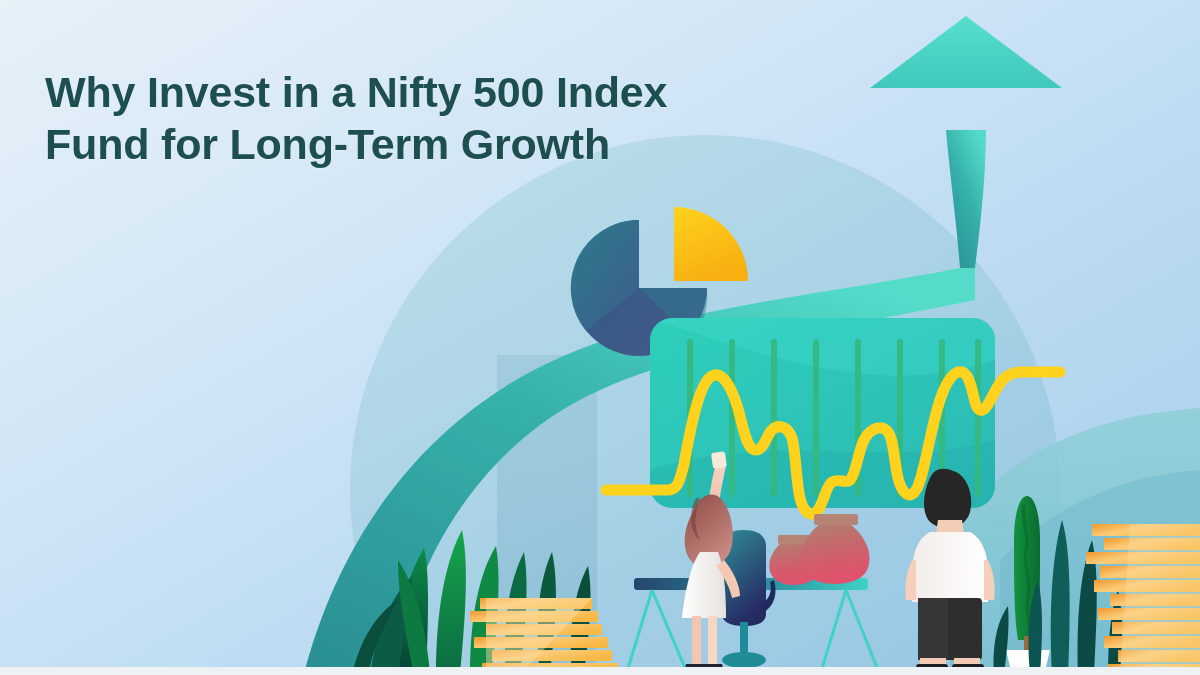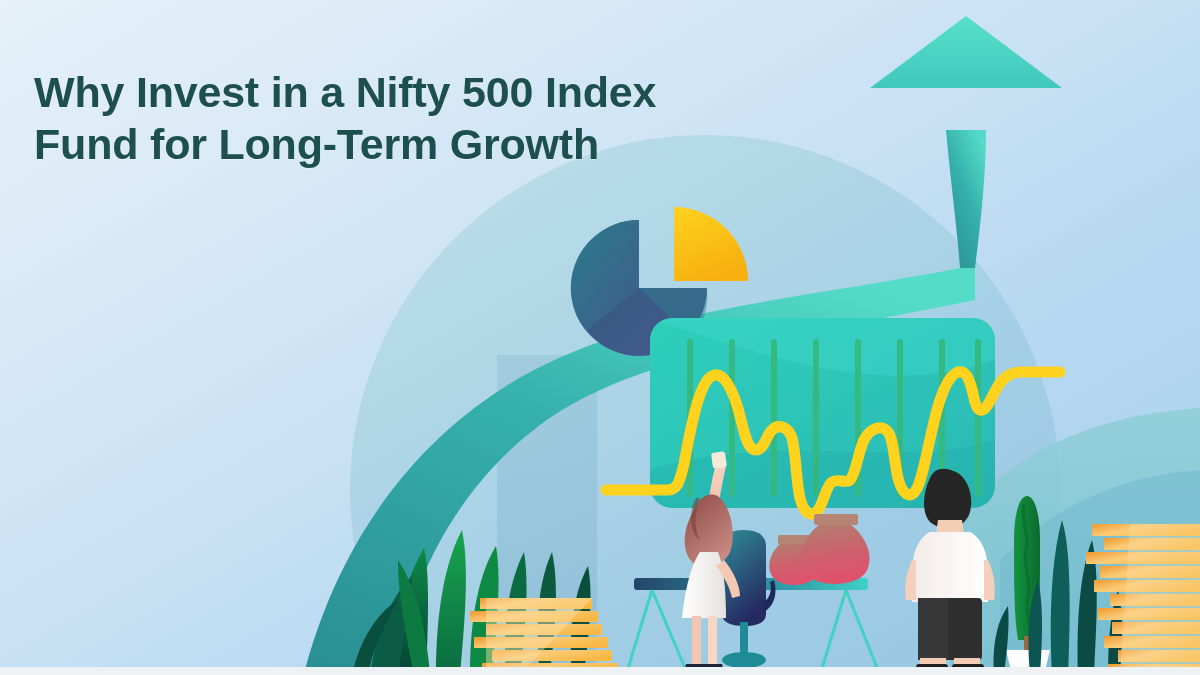--- a/index.html
+++ b/index.html
@@ -8,21 +8,21 @@
     position:relative;
     width:1200px;height:675px;
     overflow:hidden;
     background:linear-gradient(150deg,#e6f1f8 0%,#dcebf7 18%,#cce3f5 42%,#b7d8f0 68%,#a8cfee 100%);
   }
   .svgl{position:absolute;top:0;left:0;}
 
   
   #headline{
     position:absolute;
-    left:34px; top:66px;
+    left:45px; top:66px;
     width:760px;
     font-size:43px;
     line-height:52px;
     font-weight:bold;
     letter-spacing:-0.2px;
     color:#1e4f4f;
     white-space:pre-line;
     text-shadow:0 1px 1px rgba(255,255,255,.35);
   }
 

